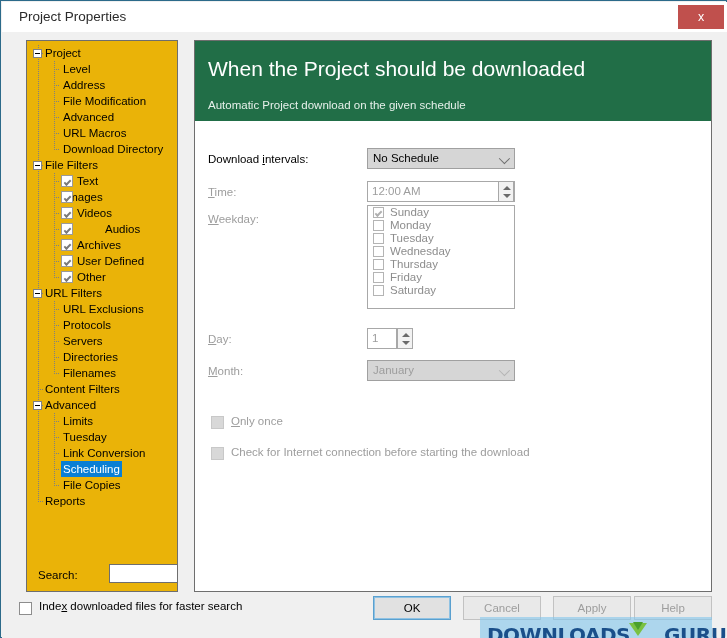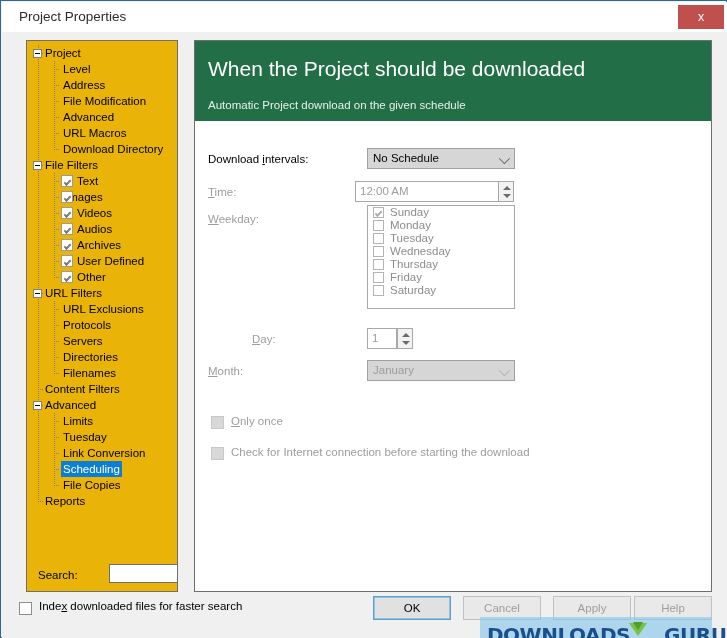--- a/index.html
+++ b/index.html
@@ -221,21 +221,21 @@
           <div class="trow"><span class="vline" style="left: 11px;"></span><span class="vline" style="left: 27px;"></span><span class="hline" style="left: 27px; width: 6px;"></span><span class="tlabel" style="margin-left: 34px;">Level</span></div>
           <div class="trow"><span class="vline" style="left: 11px;"></span><span class="vline" style="left: 27px;"></span><span class="hline" style="left: 27px; width: 6px;"></span><span class="tlabel" style="margin-left: 34px;">Address</span></div>
           <div class="trow"><span class="vline" style="left: 11px;"></span><span class="vline" style="left: 27px;"></span><span class="hline" style="left: 27px; width: 6px;"></span><span class="tlabel" style="margin-left: 34px;">File Modification</span></div>
           <div class="trow"><span class="vline" style="left: 11px;"></span><span class="vline" style="left: 27px;"></span><span class="hline" style="left: 27px; width: 6px;"></span><span class="tlabel" style="margin-left: 34px;">Advanced</span></div>
           <div class="trow"><span class="vline" style="left: 11px;"></span><span class="vline" style="left: 27px;"></span><span class="hline" style="left: 27px; width: 6px;"></span><span class="tlabel" style="margin-left: 34px;">URL Macros</span></div>
           <div class="trow"><span class="vline" style="left: 11px;"></span><span class="vline" style="left: 27px; height: 8px;"></span><span class="hline" style="left: 27px; width: 6px;"></span><span class="tlabel" style="margin-left: 34px;">Download Directory</span></div>
           <div class="trow"><span class="vline" style="left: 11px;"></span><span class="hline" style="left: 11px; width: 5px;"></span><span class="expander" style="left: 6px;"></span><span class="tlabel" style="margin-left: 16px;">File Filters</span></div>
           <div class="trow"><span class="vline" style="left: 11px;"></span><span class="vline" style="left: 27px;"></span><span class="hline" style="left: 27px; width: 6px;"></span><span class="cbx on" style="left: 34px;"></span><span class="tlabel" style="margin-left: 48px;">Text</span></div>
           <div class="trow"><span class="vline" style="left: 11px;"></span><span class="vline" style="left: 27px;"></span><span class="hline" style="left: 27px; width: 6px;"></span><span class="cbx on" style="left: 34px;"></span><span class="tlabel" style="margin-left: 36px; text-align: right;">Images</span></div>
           <div class="trow"><span class="vline" style="left: 11px;"></span><span class="vline" style="left: 27px;"></span><span class="hline" style="left: 27px; width: 6px;"></span><span class="cbx on" style="left: 34px;"></span><span class="tlabel" style="margin-left: 48px;">Videos</span></div>
-          <div class="trow"><span class="vline" style="left: 11px;"></span><span class="vline" style="left: 27px;"></span><span class="hline" style="left: 27px; width: 6px;"></span><span class="cbx on" style="left: 34px;"></span><span class="tlabel" style="margin-left: 48px;">Audios</span></div>
+          <div class="trow"><span class="vline" style="left: 11px;"></span><span class="vline" style="left: 27px;"></span><span class="hline" style="left: 27px; width: 6px;"></span><span class="cbx on" style="left: 34px;"></span><span class="tlabel" style="margin-left: 76px;">Audios</span></div>
           <div class="trow"><span class="vline" style="left: 11px;"></span><span class="vline" style="left: 27px;"></span><span class="hline" style="left: 27px; width: 6px;"></span><span class="cbx on" style="left: 34px;"></span><span class="tlabel" style="margin-left: 48px;">Archives</span></div>
           <div class="trow"><span class="vline" style="left: 11px;"></span><span class="vline" style="left: 27px;"></span><span class="hline" style="left: 27px; width: 6px;"></span><span class="cbx on" style="left: 34px;"></span><span class="tlabel" style="margin-left: 48px;">User Defined</span></div>
           <div class="trow"><span class="vline" style="left: 11px;"></span><span class="vline" style="left: 27px; height: 8px;"></span><span class="hline" style="left: 27px; width: 6px;"></span><span class="cbx on" style="left: 34px;"></span><span class="tlabel" style="margin-left: 48px;">Other</span></div>
           <div class="trow"><span class="vline" style="left: 11px;"></span><span class="hline" style="left: 11px; width: 5px;"></span><span class="expander" style="left: 6px;"></span><span class="tlabel" style="margin-left: 16px;">URL Filters</span></div>
           <div class="trow"><span class="vline" style="left: 11px;"></span><span class="vline" style="left: 27px;"></span><span class="hline" style="left: 27px; width: 6px;"></span><span class="tlabel" style="margin-left: 34px;">URL Exclusions</span></div>
           <div class="trow"><span class="vline" style="left: 11px;"></span><span class="vline" style="left: 27px;"></span><span class="hline" style="left: 27px; width: 6px;"></span><span class="tlabel" style="margin-left: 34px;">Protocols</span></div>
           <div class="trow"><span class="vline" style="left: 11px;"></span><span class="vline" style="left: 27px;"></span><span class="hline" style="left: 27px; width: 6px;"></span><span class="tlabel" style="margin-left: 34px;">Servers</span></div>
           <div class="trow"><span class="vline" style="left: 11px;"></span><span class="vline" style="left: 27px;"></span><span class="hline" style="left: 27px; width: 6px;"></span><span class="tlabel" style="margin-left: 34px;">Directories</span></div>
           <div class="trow"><span class="vline" style="left: 11px;"></span><span class="vline" style="left: 27px; height: 8px;"></span><span class="hline" style="left: 27px; width: 6px;"></span><span class="tlabel" style="margin-left: 34px;">Filenames</span></div>
           <div class="trow"><span class="vline" style="left: 11px;"></span><span class="hline" style="left: 11px; width: 5px;"></span><span class="tlabel" style="margin-left: 16px;">Content Filters</span></div>
@@ -260,38 +260,38 @@
         <div class="pane-sub">Automatic Project download on the given schedule</div>
       </div>
 
       <span class="flabel" style="left:13px;top:112px;"><span>Download </span><span class="acc">i</span><span>ntervals:</span></span>
       <div class="combo" style="left:172px;top:107px;width:148px;">
         <span>No Schedule</span>
         <span class="chev"></span>
       </div>
 
       <span class="flabel dis" style="left:13px;top:145px;"><span class="acc">T</span><span>ime:</span></span>
-      <div class="spin-box" style="left:160px;top:140px;width:148px;"><span>12:00 AM</span></div>
+      <div class="spin-box" style="left:172px;top:140px;width:148px;"><span>12:00 AM</span></div>
       <div class="spin-btns" style="left:303px;top:140px;">
         <span class="ar up"></span>
         <span class="ar dn"></span>
       </div>
 
       <span class="flabel dis" style="left:13px;top:172px;"><span class="acc">W</span><span>eekday:</span></span>
       <div class="listbox" style="left:172px;top:164px;width:148px;height:104px;" id="weekday-list">
           <div class="lrow"><span class="lcb on"></span><span>Sunday</span></div>
           <div class="lrow"><span class="lcb"></span><span>Monday</span></div>
           <div class="lrow"><span class="lcb"></span><span>Tuesday</span></div>
           <div class="lrow"><span class="lcb"></span><span>Wednesday</span></div>
           <div class="lrow"><span class="lcb"></span><span>Thursday</span></div>
           <div class="lrow"><span class="lcb"></span><span>Friday</span></div>
           <div class="lrow"><span class="lcb"></span><span>Saturday</span></div>
         </div>
 
-      <span class="flabel dis" style="left:13px;top:292px;margin-left:44px;"><span class="acc">D</span><span>ay:</span></span>
+      <span class="flabel dis" style="left:13px;top:292px;"><span class="acc">D</span><span>ay:</span></span>
       <div class="spin-box" style="left:172px;top:287px;width:30px;"><span>1</span></div>
       <div class="spin-btns" style="left:202px;top:287px;">
         <span class="ar up"></span>
         <span class="ar dn"></span>
       </div>
 
       <span class="flabel dis" style="left:13px;top:324px;"><span class="acc">M</span><span>onth:</span></span>
       <div class="combo dis" style="left:172px;top:319px;width:148px;">
         <span>January</span>
         <span class="chev" style="border-color:#b5b5b5;"></span>

